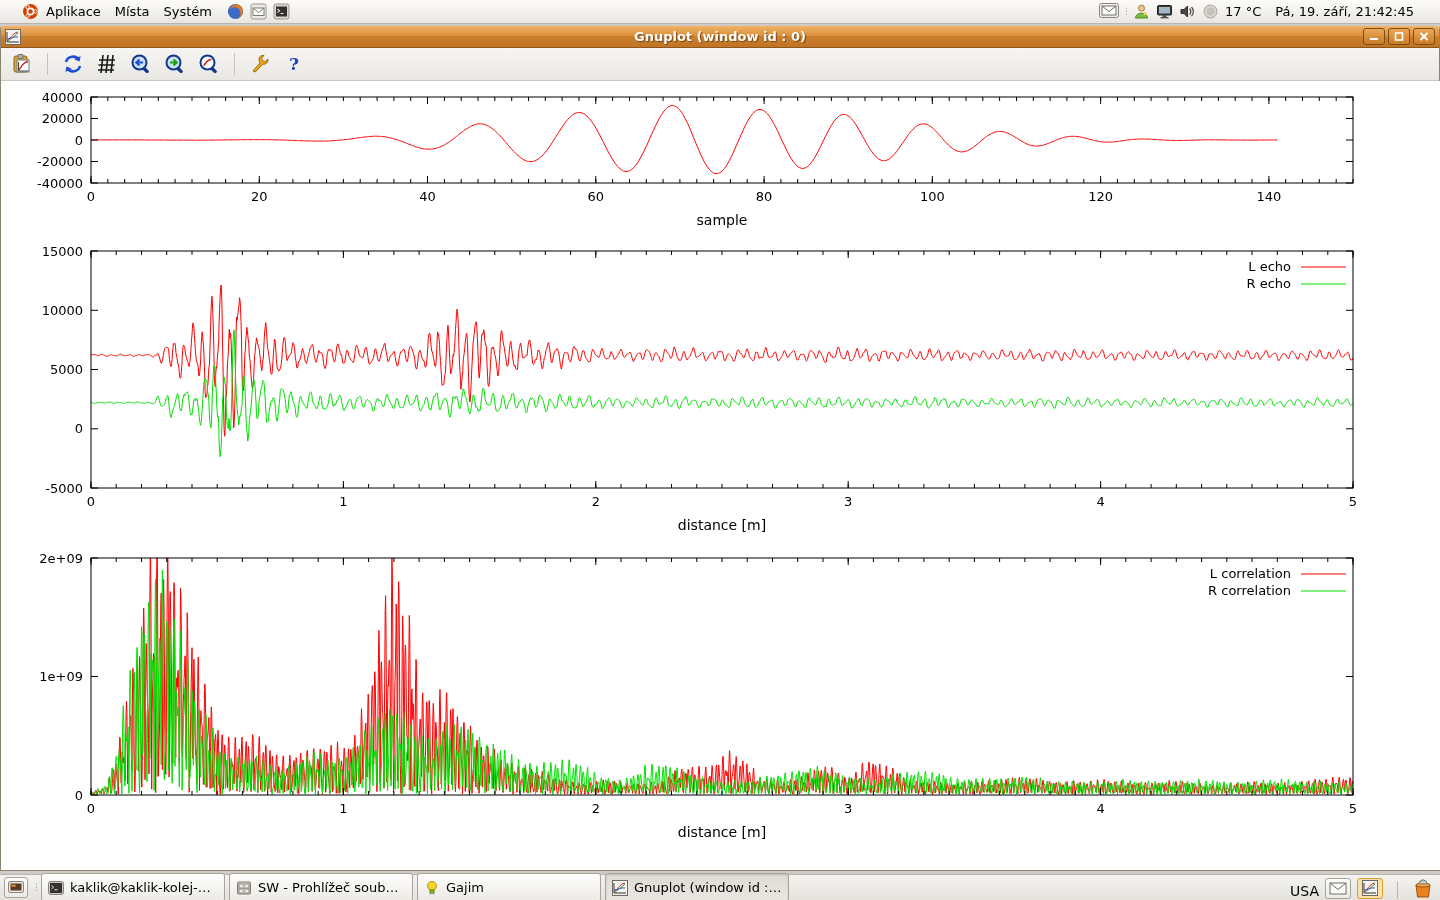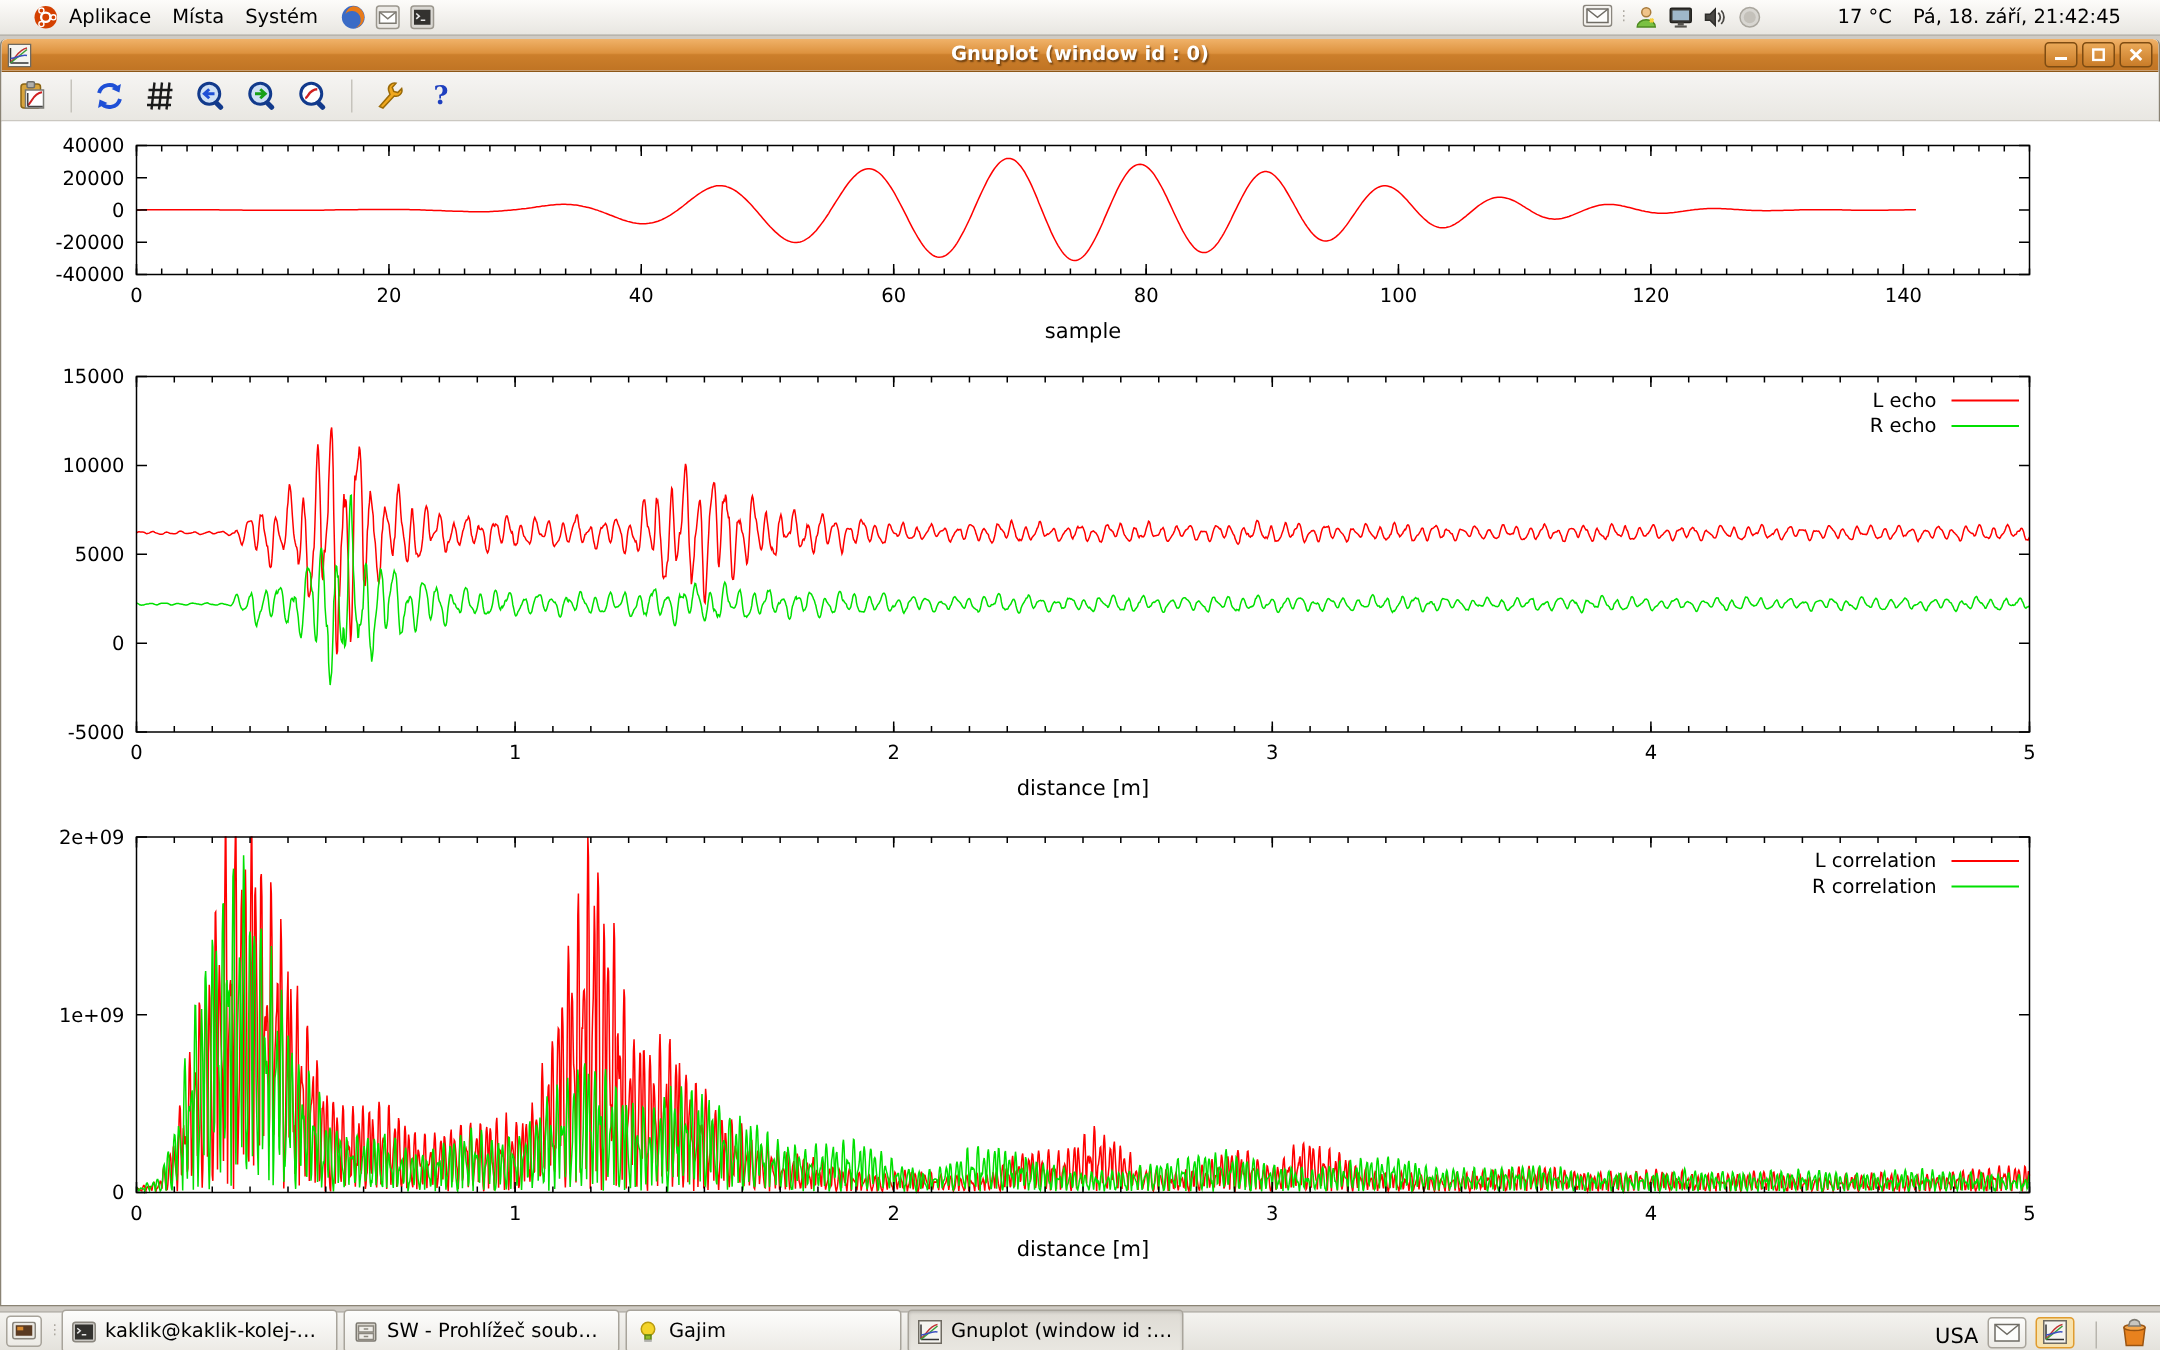--- a/index.html
+++ b/index.html
@@ -7,21 +7,21 @@
   body { font-family:"DejaVu Sans",sans-serif; background:#cfcbc4; position:relative; font-size:13px; color:#000; }
 
   
   .top-panel { position:absolute; top:0; left:0; width:1440px; height:24px;
     background:linear-gradient(#fdfcfa,#e8e6e1); border-bottom:1px solid #b8b5ae;
     display:flex; align-items:center; padding:0 22px; }
   .menu-item { display:flex; align-items:center; gap:5px; padding:2px 7px; cursor:default; }
   .menu-item span { font-size:13px; }
   .panel-spacer { flex:1; }
   .panel-right { display:flex; align-items:center; gap:6px; }
-  .panel-text { font-size:13px;margin-left:44px; }
+  .panel-text { font-size:13px; }
   .icon-16 { width:17px; height:17px; display:inline-block; vertical-align:middle; }
   .dots-sep { color:#a9a59d; font-size:9px; letter-spacing:0; line-height:7px; width:5px; }
 
   
   .gnuplot-window { position:absolute; top:26px; left:0; width:1440px; height:845px;
     background:#fff; border:1px solid #8a8374; border-top:none; border-radius:4px 4px 0 0; }
   .titlebar { position:absolute; top:0; left:0; right:0; height:22px; border-radius:4px 4px 0 0;
     background:linear-gradient(#f0b269 0%, #dd923e 45%, #cc7f2b 50%, #c07424 100%);
     border-bottom:1px solid #8c5718; display:flex; align-items:center; padding:0 4px; }
   .titlebar-title { position:absolute; left:0; right:0; text-align:center; color:#fff;
@@ -131,21 +131,21 @@
           <path d="M10.5 5.5 a4 4 0 0 1 0 6 M12.5 4 a6.5 6.5 0 0 1 0 9" fill="none" stroke="#4a4844" stroke-width="1.2"></path>
         </svg>
     </span>
     <span class="icon-16">
       <svg viewBox="0 0 17 17" width="17" height="17">
           <circle cx="8.5" cy="8.5" r="6.5" fill="#d8d6d1" stroke="#aaa79f"></circle>
           <circle cx="8.5" cy="8.5" r="4" fill="#c4c1ba"></circle>
         </svg>
     </span>
     <span class="panel-text">17 °C</span>
-    <span class="panel-text" style="margin-left:8px; margin-right:4px">Pá, 18. září, 21:42:45</span>
+    <span class="panel-text" style="margin-left:8px; margin-right:4px">Pá, 19. září, 21:42:45</span>
   </div>
 </div>
 
 <div class="gnuplot-window">
   <div class="titlebar">
     <span class="icon-16" style="width:16px;height:16px;z-index:2">
       <svg viewBox="0 0 16 16" width="16" height="16">
           <rect x="0.5" y="0.5" width="15" height="15" fill="#f5f4f0" stroke="#6e6a61"></rect>
           <path d="M2 13 h12 M2 13 v-10" stroke="#333" stroke-width="1"></path>
           <path d="M2 12 C5 11 7 4 13 3" stroke="#c03030" fill="none"></path>

